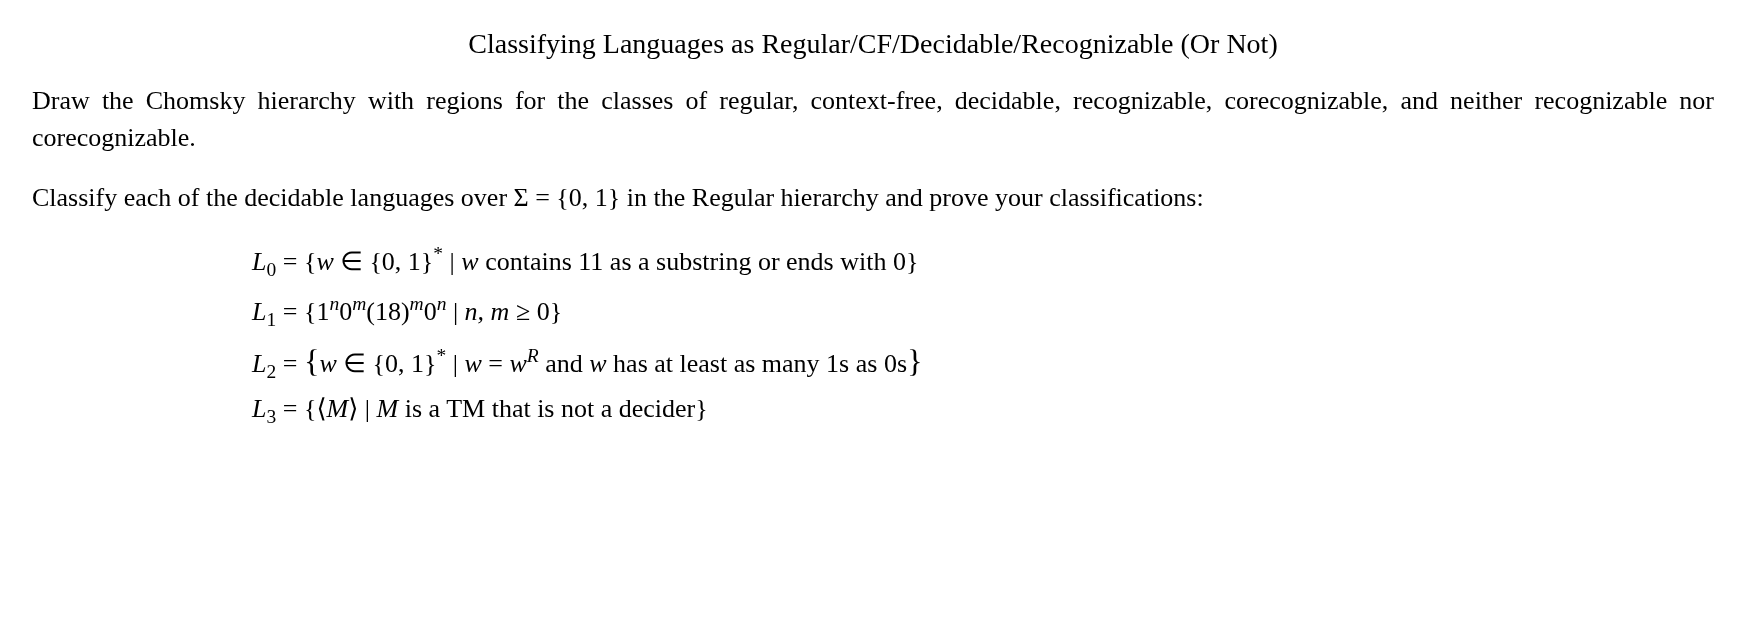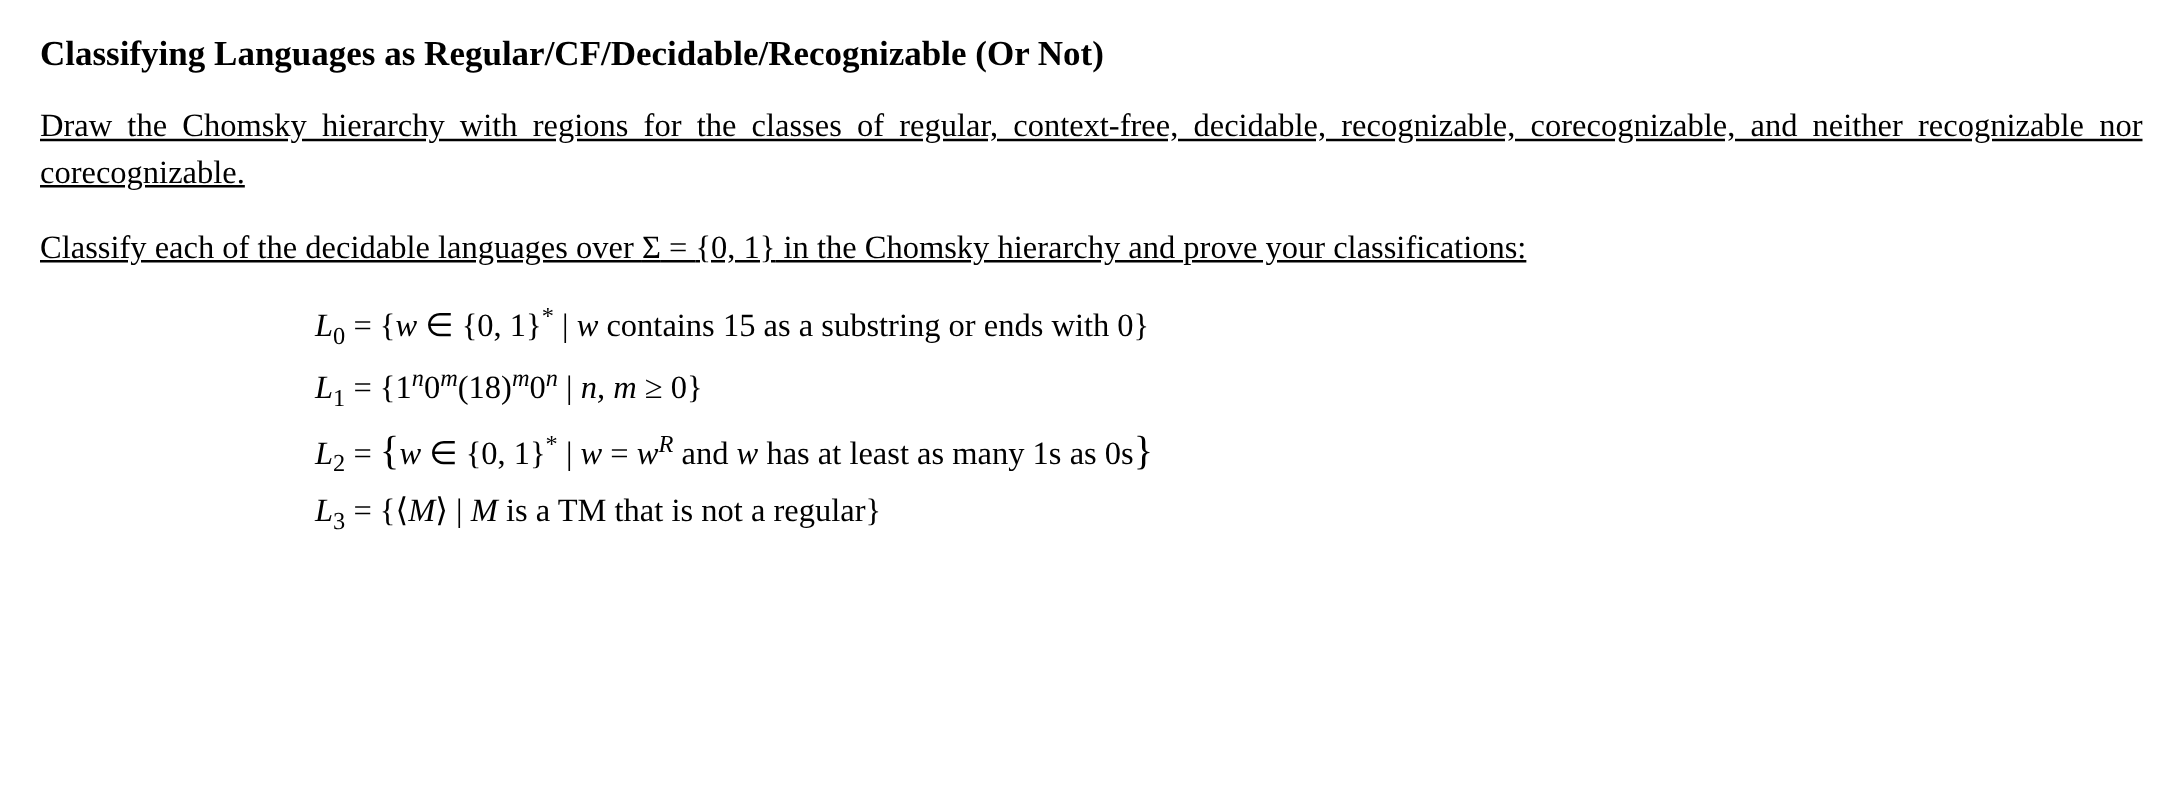--- a/index.html
+++ b/index.html
@@ -9,28 +9,28 @@
     }
     body {
       font-family: 'Times New Roman', Times, serif;
       background: #ffffff;
       color: #000000;
       padding: 24px 32px;
       font-size: 26px;
       line-height: 1.4;
     }
     .heading {
-      font-weight: bold;
+      font-weight: normal;
       font-size: 28px;
       margin-bottom: 20px;
+      text-align: center;
     }
     .para {
       margin-bottom: 24px;
       text-align: justify;
-      text-decoration: underline;
     }
     .para.justify {
       text-align: justify;
       text-align-last: auto;
     }
     .equations {
       margin-left: 220px;
       margin-top: 8px;
     }
     .eq-line {
@@ -56,34 +56,34 @@
     }
   </style>
 </head>
 <body>
 
 <div class="heading">Classifying Languages as Regular/CF/Decidable/Recognizable (Or Not)</div>
 
 <div class="para">Draw the Chomsky hierarchy with regions for the classes of regular, context-free, decidable, recognizable, corecognizable, and neither recognizable nor corecognizable.</div>
 
 <div class="para justify">
-  <span>Classify each of the decidable languages over </span><span>Σ</span><span> = </span><span>{0, 1}</span><span> in the Chomsky hierarchy and prove your classifications:</span>
+  <span>Classify each of the decidable languages over </span><span>Σ</span><span> = </span><span>{0, 1}</span><span> in the Regular hierarchy and prove your classifications:</span>
 </div>
 
 <div class="equations">
 
   <div class="eq-line">
-    <span class="math-i">L</span><span class="sub">0</span><span> = </span><span>{</span><span class="math-i">w</span><span> ∈ </span><span>{0, 1}</span><span class="sup">*</span><span> | </span><span class="math-i">w</span><span> contains 15 as a substring or ends with 0</span><span>}</span>
+    <span class="math-i">L</span><span class="sub">0</span><span> = </span><span>{</span><span class="math-i">w</span><span> ∈ </span><span>{0, 1}</span><span class="sup">*</span><span> | </span><span class="math-i">w</span><span> contains 11 as a substring or ends with 0</span><span>}</span>
   </div>
 
   <div class="eq-line">
     <span class="math-i">L</span><span class="sub">1</span><span> = </span><span>{</span><span>1</span><span class="sup math-i">n</span><span>0</span><span class="sup math-i">m</span><span>(18)</span><span class="sup math-i">m</span><span>0</span><span class="sup math-i">n</span><span> | </span><span class="math-i">n, m</span><span> ≥ 0</span><span>}</span>
   </div>
 
   <div class="eq-line">
     <span class="math-i">L</span><span class="sub">2</span><span> = </span><span style="font-size:1.25em">{</span><span class="math-i">w</span><span> ∈ </span><span>{0, 1}</span><span class="sup">*</span><span> | </span><span class="math-i">w</span><span> = </span><span class="math-i">w</span><span class="sup calr">R</span><span> and </span><span class="math-i">w</span><span> has at least as many 1s as 0s</span><span style="font-size:1.25em">}</span>
   </div>
 
   <div class="eq-line">
-    <span class="math-i">L</span><span class="sub">3</span><span> = </span><span>{</span><span>⟨</span><span class="math-i">M</span><span>⟩</span><span> | </span><span class="math-i">M</span><span> is a TM that is not a regular</span><span>}</span>
+    <span class="math-i">L</span><span class="sub">3</span><span> = </span><span>{</span><span>⟨</span><span class="math-i">M</span><span>⟩</span><span> | </span><span class="math-i">M</span><span> is a TM that is not a decider</span><span>}</span>
   </div>
 
 </div>
 
 </body></html>

